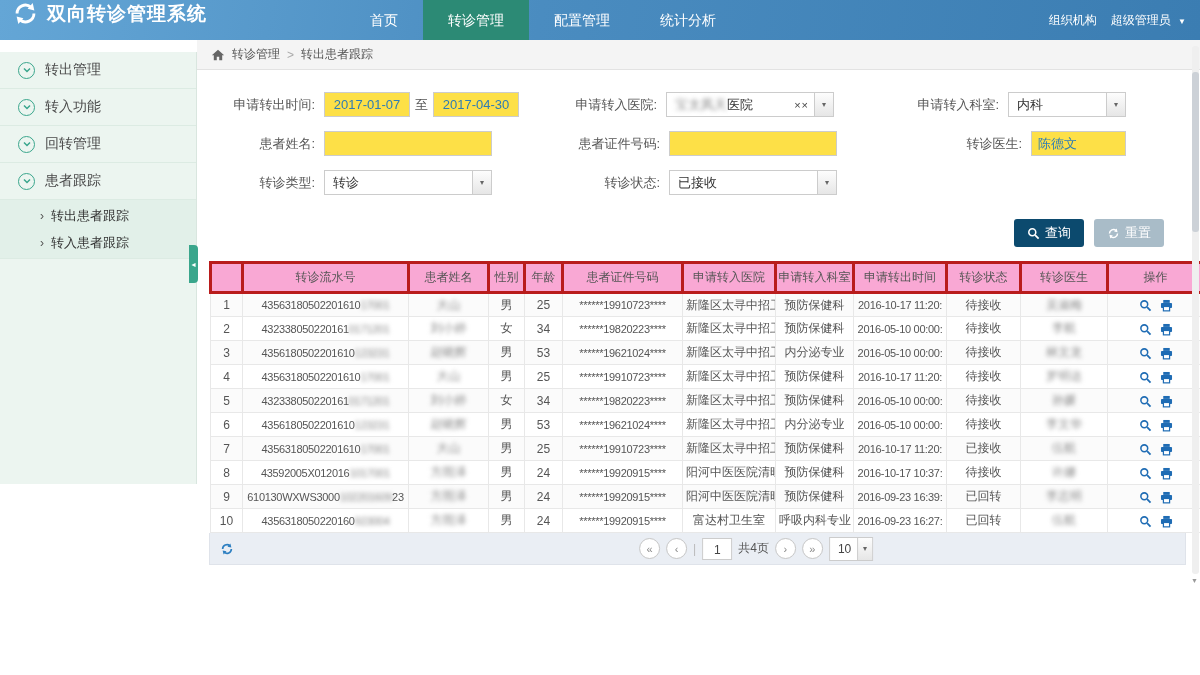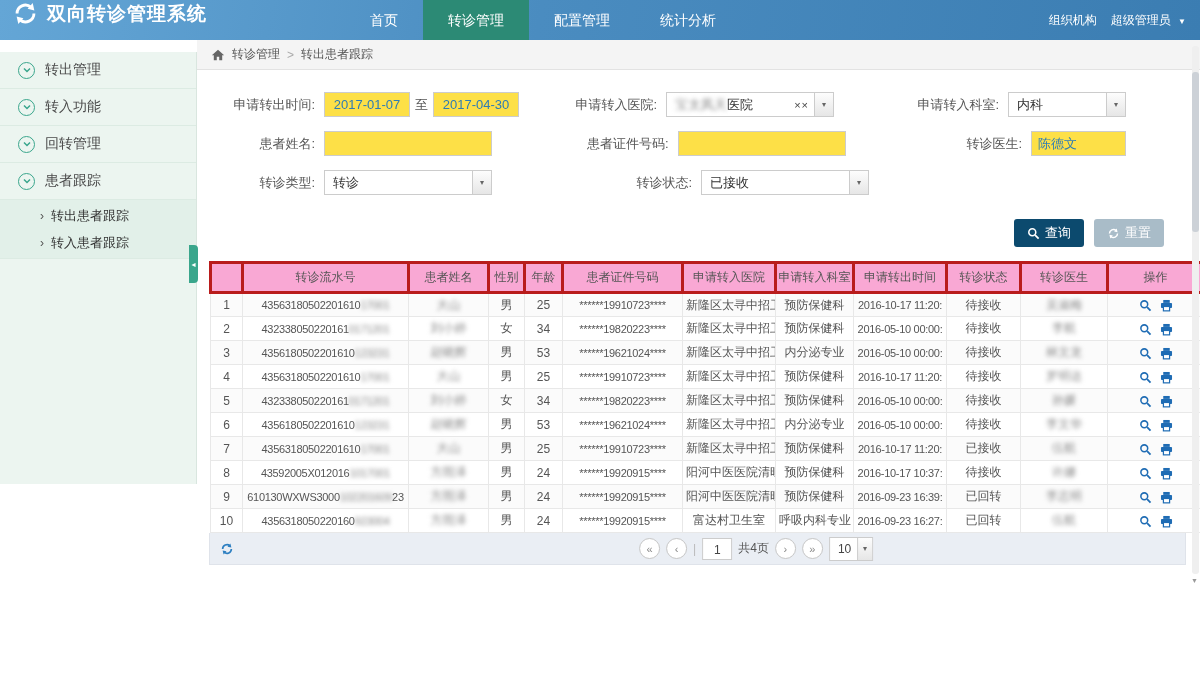--- a/index.html
+++ b/index.html
@@ -37,21 +37,21 @@
 
   
   .main { position:absolute; top:40px; left:197px; right:0; bottom:0; background:#fff; }
   .breadcrumb { height:30px; background:#f4f4f4; border-bottom:1px solid #e2e2e2;
                 display:flex; align-items:center; gap:7px; padding-left:14px; font-size:12px; color:#555; }
   .breadcrumb svg { width:14px; height:14px; }
   .crumb-sep { color:#aaa; }
 
   
   .filter-area { padding:22px 14px 0 12px; }
-  .f-row { display:flex; margin-bottom:14px; align-items:flex-end;gap:32px; }
+  .f-row { display:flex; margin-bottom:14px; align-items:flex-end; }
   .f-cell { display:flex; align-items:center; width:345px; }
   .f-cell.c3 { width:auto; margin-left:auto; padding-right:60px; }
   .lbl { font-size:13px; color:#555; width:106px; text-align:right; margin-right:9px; flex:0 0 auto; }
   .inp { height:25px; border:1px solid #ccc; background:#fde047; font-size:13px;
          display:flex; align-items:center; padding:0 6px; color:#333; }
   .date { width:86px; color:#2e7cb5; justify-content:center; }
   .sep { margin:0 5px; font-size:13px; color:#555; }
   .w168 { width:168px; } .w95 { width:95px; color:#2e7cb5; }
   .select { position:relative; height:25px; border:1px solid #ccc; background:#fff; font-size:13px;
             display:flex; align-items:center; padding:0 24px 0 8px; color:#333; cursor:pointer; }

